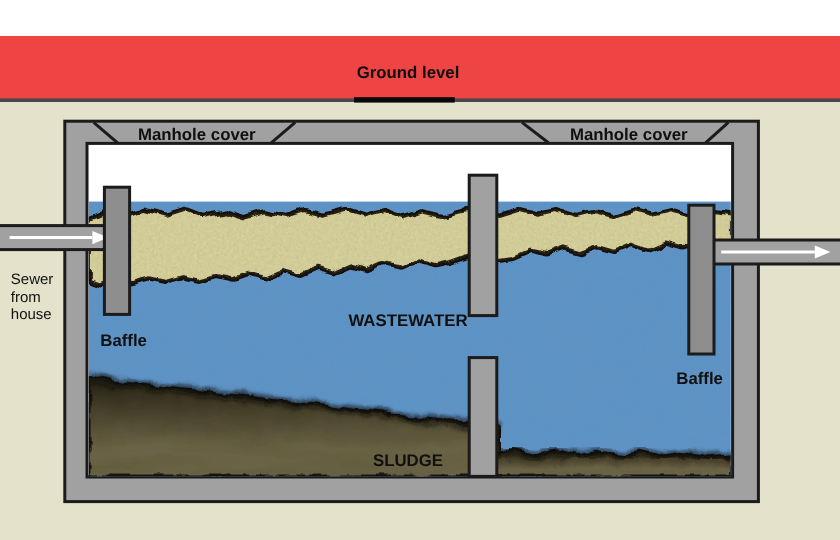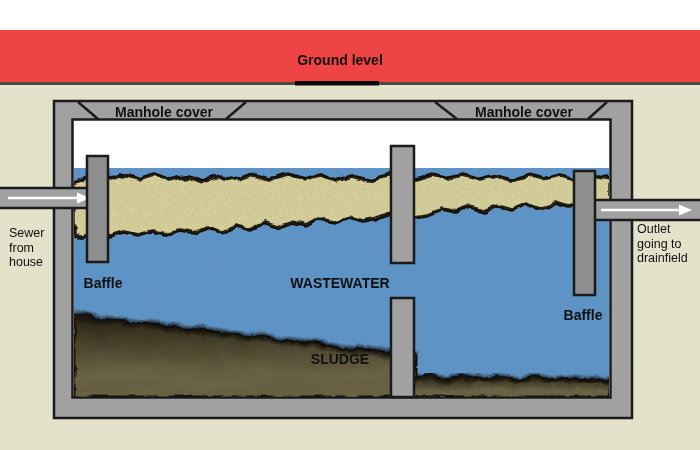--- a/index.html
+++ b/index.html
@@ -108,28 +108,25 @@
     <path d="M78,72 L98,89 M246,72 L226,89 M435,72 L457,89 M607,72 L588,89" class="outline" fill="none"></path>
   </svg>
 
   <div class="lbl lbl-b" style="left:285px;top:22px;width:110px;">Ground level</div>
 
   <div class="lbl lbl-b" style="left:90px;top:74px;width:148px;">Manhole cover</div>
 
   <div class="lbl lbl-b" style="left:448px;top:74px;width:152px;">Manhole cover</div>
 
 
-  <div class="lbl lbl-b" style="left:265px;top:245px;width:150px;">WASTEWATER</div>
+  <div class="lbl lbl-b" style="left:265px;top:229px;width:150px;">WASTEWATER</div>
 
-  <div class="lbl lbl-b" style="left:290px;top:321px;width:100px;">SLUDGE</div>
+  <div class="lbl lbl-b" style="left:290px;top:345px;width:100px;">SLUDGE</div>
 
   <div class="lbl lbl-b" style="left:72px;top:245px;width:62px;">Baffle</div>
 
   <div class="lbl lbl-b" style="left:552px;top:277px;width:62px;">Baffle</div>
 
   <div class="lbl lbl-s" style="left:9px;top:196px;width:70px;">Sewer
 from
 house</div>
 
-  <div class="lbl lbl-s" style="left:637px;top:192px;width:62px;">Outlet
-going to
-drainfield</div>
 </div>
 
 </body></html>

